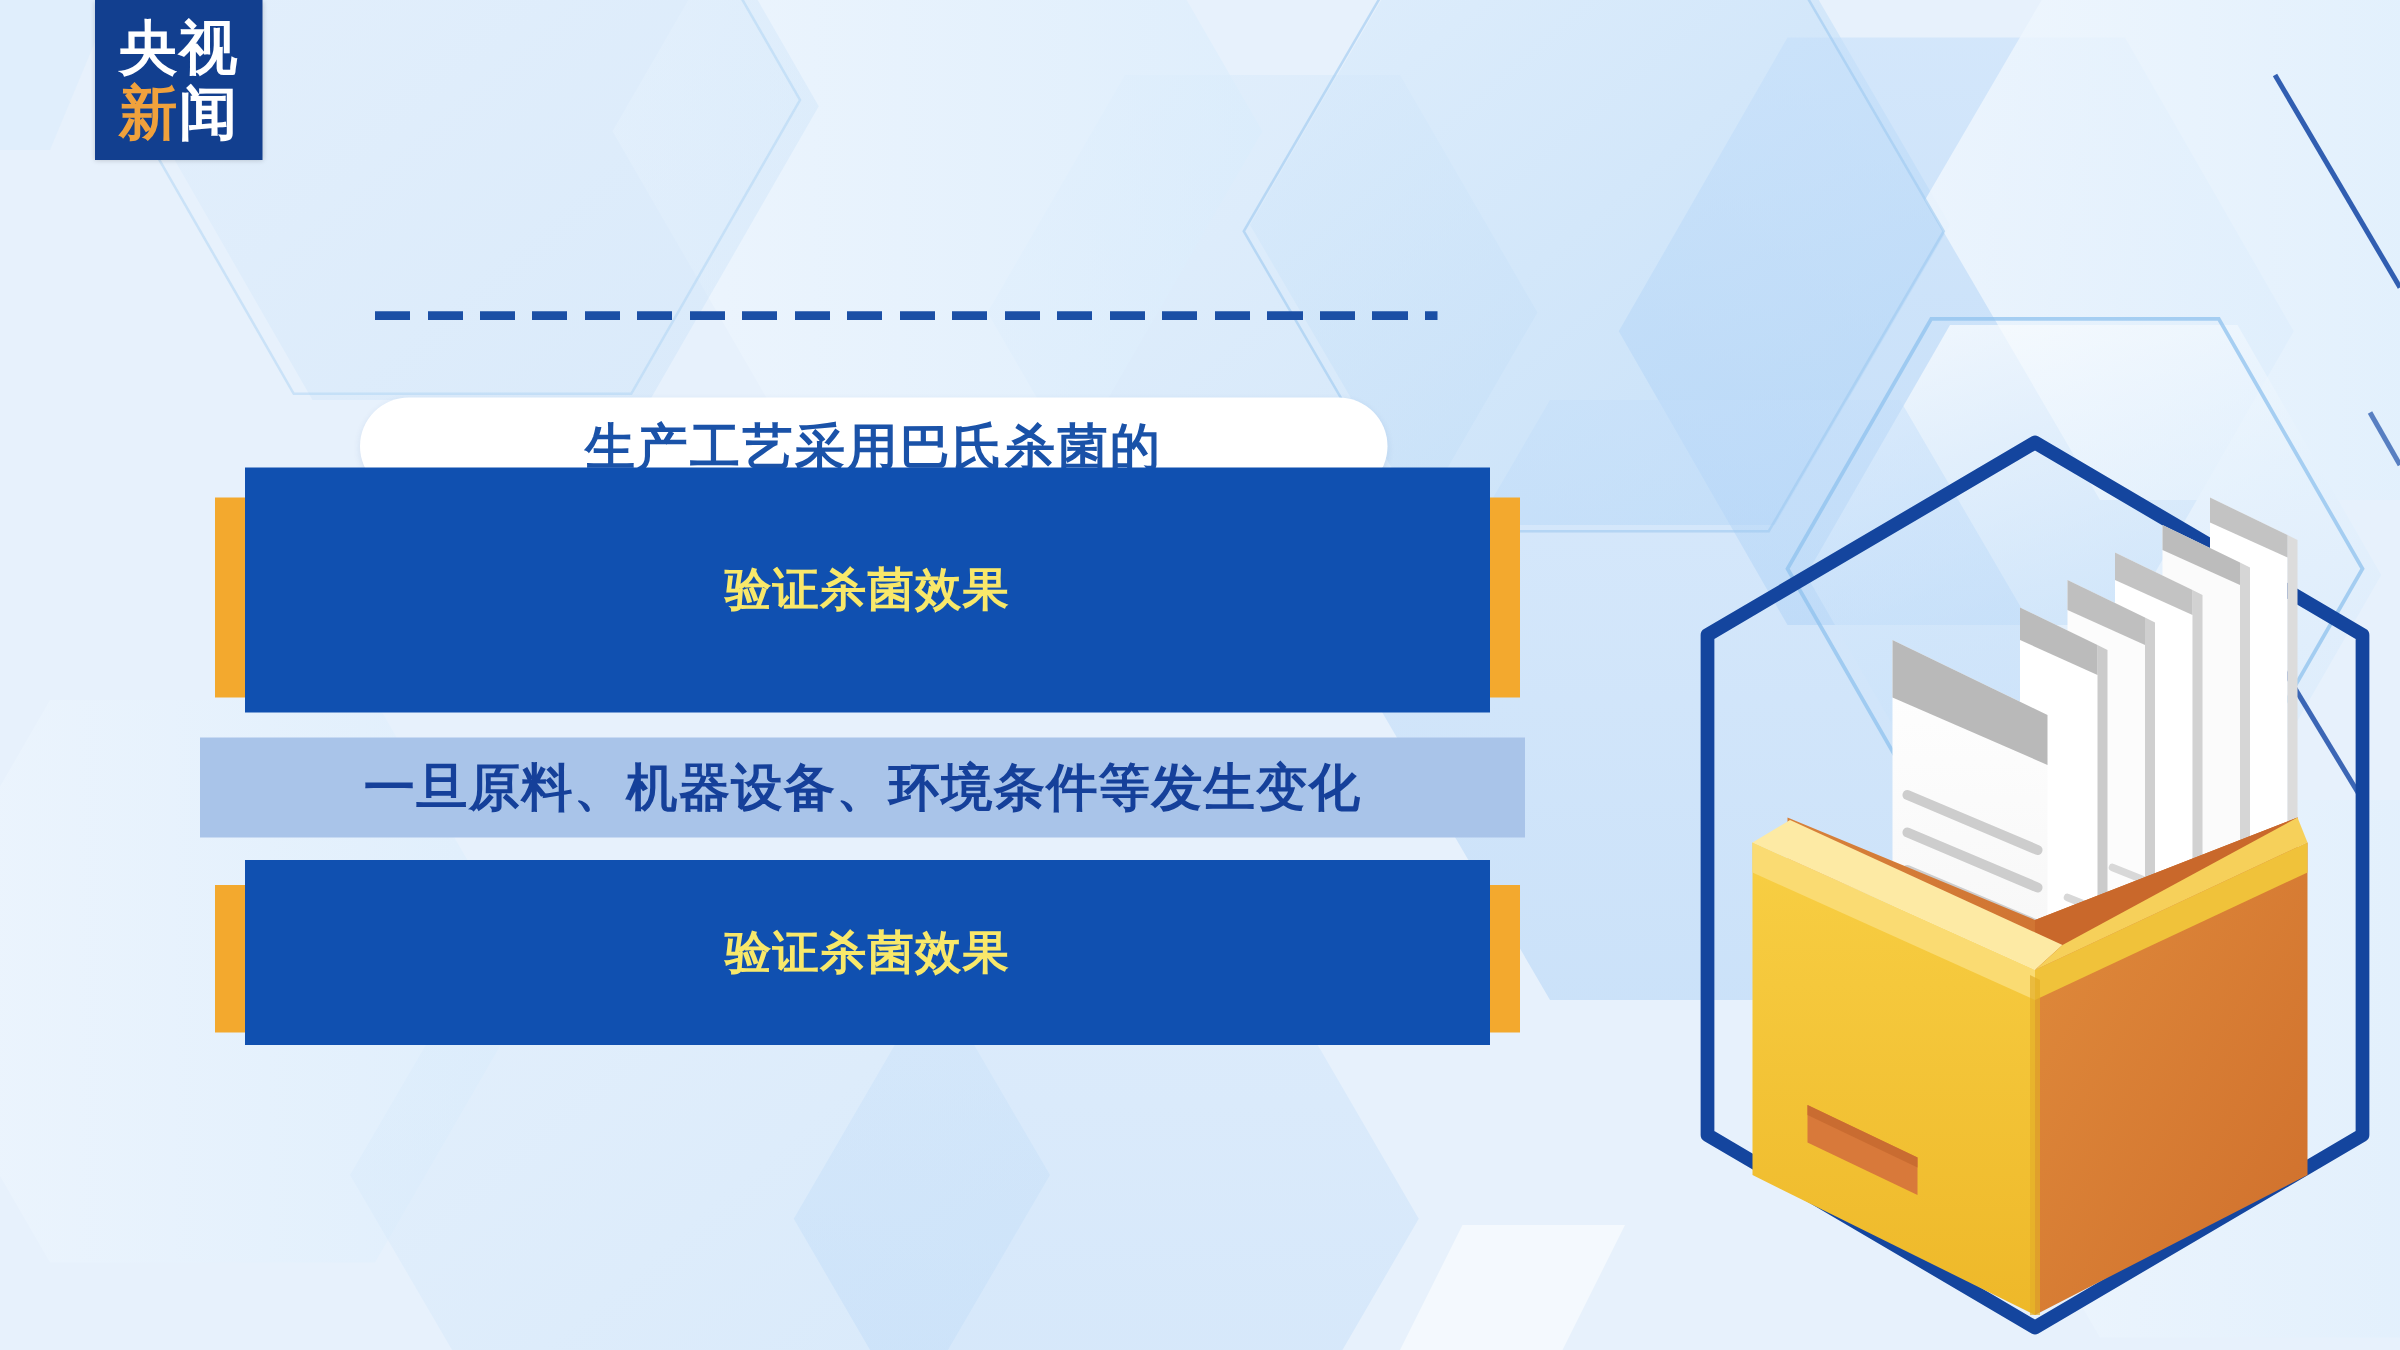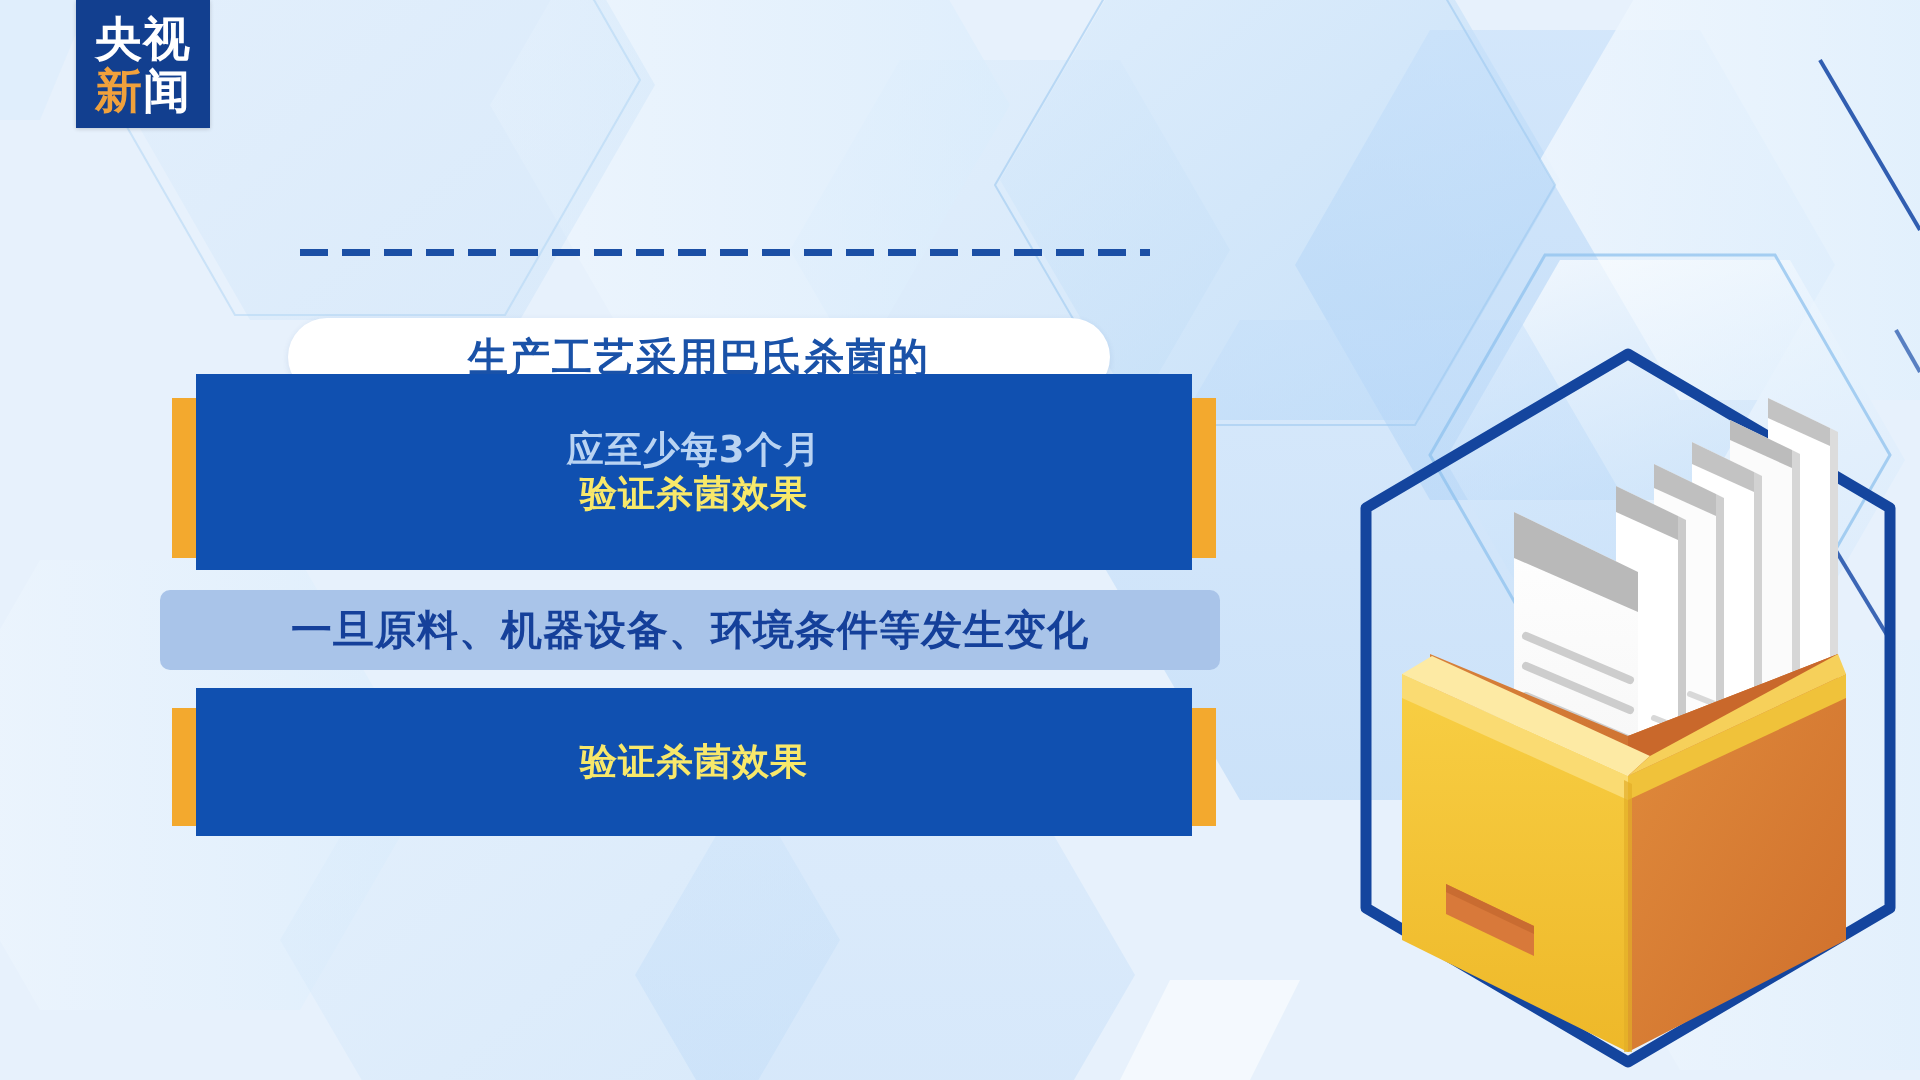--- a/index.html
+++ b/index.html
@@ -50,21 +50,21 @@
 
   .acc{position:absolute;background:#f3a92e;}
 
   
   #panel1{left:196px;top:374px;width:996px;height:196px;z-index:3;}
   #acc1l{left:172px;top:398px;width:42px;height:160px;z-index:2;}
   #acc1r{left:1174px;top:398px;width:42px;height:160px;z-index:2;}
 
   
   #band{position:absolute;left:160px;top:590px;width:1060px;height:80px;background:#a9c4e9;
-        display:flex;align-items:center;justify-content:center;z-index:3;border-radius:10px;}
+        display:flex;align-items:center;justify-content:center;z-index:3;}
   #band span{font-family:"DejaVu Sans","Liberation Sans",sans-serif;font-weight:700;
              font-size:41px;color:#15409a;letter-spacing:1px;white-space:nowrap;}
 
   
   #panel2{left:196px;top:688px;width:996px;height:148px;z-index:3;}
   #acc2l{left:172px;top:708px;width:42px;height:118px;z-index:2;}
   #acc2r{left:1174px;top:708px;width:42px;height:118px;z-index:2;}
 
   
   .illus{position:absolute;left:1338px;top:336px;width:580px;height:744px;z-index:4;}
@@ -133,21 +133,20 @@
 
   <div class="dash-rule"></div>
 
   <div class="pill">
     <span>生产工艺采用巴氏杀菌的</span>
   </div>
 
   <div class="acc" id="acc1l"></div>
   <div class="acc" id="acc1r"></div>
   <div class="panel" id="panel1">
-    <div class="ln light">应至少每3个月</div>
     <div class="ln hl">验证杀菌效果</div>
   </div>
 
   <div id="band">
     <span>一旦原料、机器设备、环境条件等发生变化</span>
   </div>
 
   <div class="acc" id="acc2l"></div>
   <div class="acc" id="acc2r"></div>
   <div class="panel" id="panel2">

